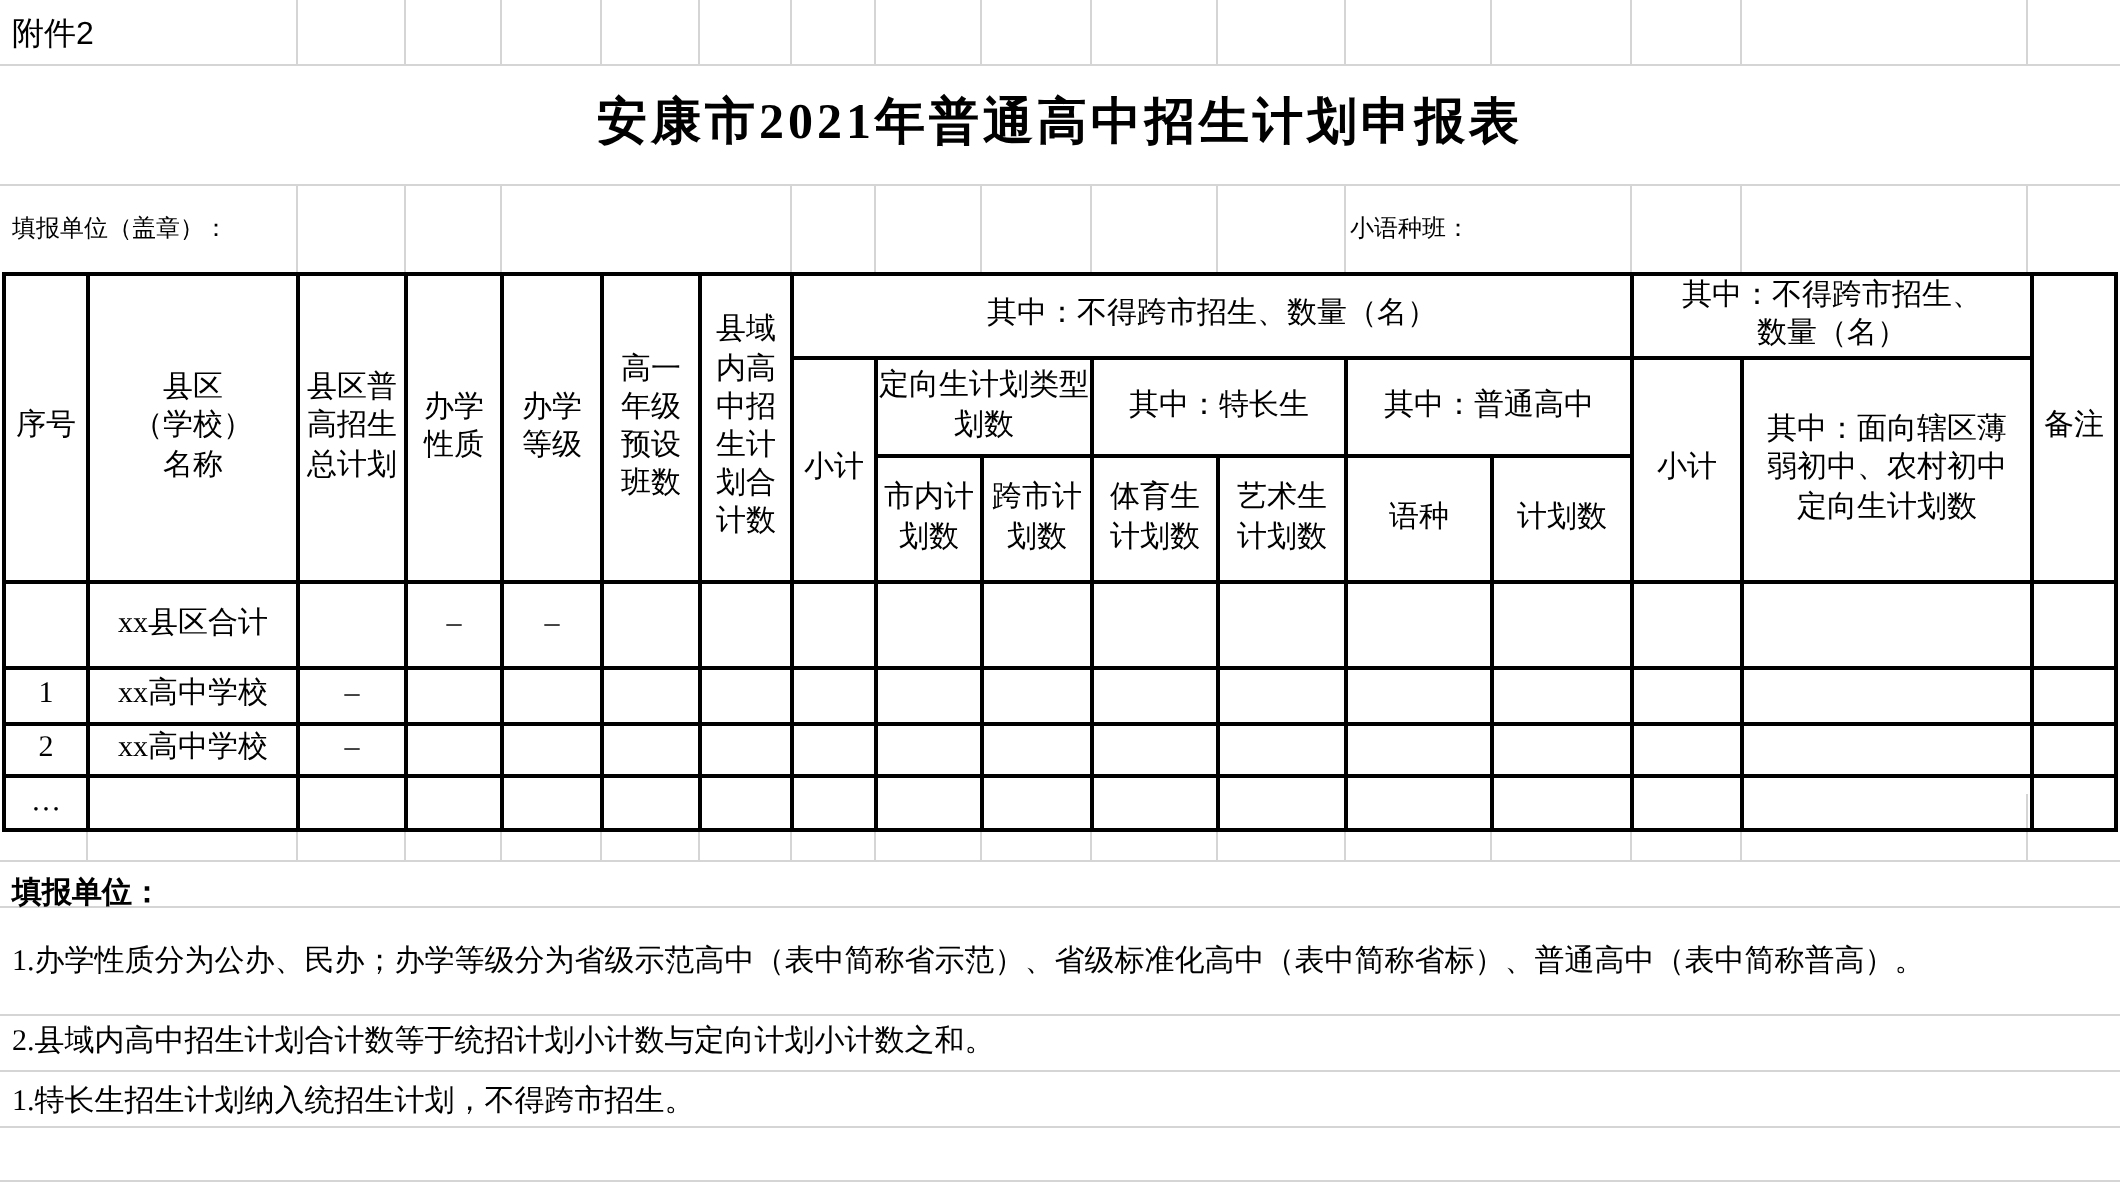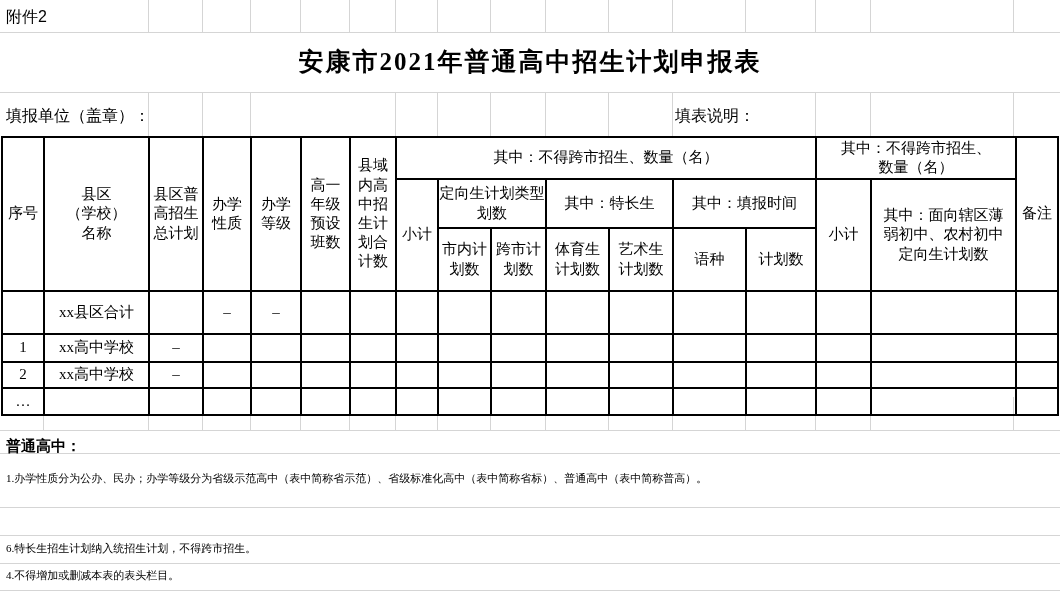--- a/index.html
+++ b/index.html
@@ -3,27 +3,27 @@
 <meta charset="utf-8">
 <style>
   html,body{margin:0;padding:0;background:#fff;}
   .page{position:relative;width:1060px;height:594px;background:#fff;overflow:hidden;
         font-family:"Liberation Serif",serif;color:#000;}
   .vl{position:absolute;width:1px;background:#d5d5d5;}
   .hl{position:absolute;left:0;width:1060px;height:1px;background:#d5d5d5;}
   .att{position:absolute;left:6px;top:7px;font-size:16px;font-family:"Liberation Sans",sans-serif;}
   .title{position:absolute;left:0;top:32px;width:100%;height:60px;line-height:60px;
          text-align:center;font-size:25px;font-weight:bold;letter-spacing:2px;}
-  .flabel{position:absolute;top:106px;font-size:16px;}
+  .flabel{position:absolute;top:106px;font-size:12px;}
   table.main{position:absolute;left:1px;top:136px;border-collapse:collapse;table-layout:fixed;}
   .main th,.main td{border:2px solid #000;padding:0;margin:0;text-align:center;vertical-align:middle;
          font-weight:normal;font-size:15px;line-height:1.28;white-space:pre-line;overflow:hidden;}
   .note-title{position:absolute;left:6px;top:437px;font-size:15px;font-weight:bold;
          font-family:"Liberation Sans",sans-serif;}
-  .note{position:absolute;left:6px;font-size:11px;}
+  .note{position:absolute;left:6px;font-size:15px;}
 </style>
 </head>
 <body>
 
 <div class="page">
 
   <div id="gridlines">
       <div class="vl" style="left: 148px; top: 0px; width: 1px; height: 32px;"></div>
       <div class="vl" style="left: 202px; top: 0px; width: 1px; height: 32px;"></div>
       <div class="vl" style="left: 250px; top: 0px; width: 1px; height: 32px;"></div>
@@ -74,21 +74,21 @@
       <div class="hl" style="left: 0px; top: 507px; width: 1060px; height: 1px;"></div>
       <div class="hl" style="left: 0px; top: 535px; width: 1060px; height: 1px;"></div>
       <div class="hl" style="left: 0px; top: 563px; width: 1060px; height: 1px;"></div>
       <div class="hl" style="left: 0px; top: 590px; width: 1060px; height: 1px;"></div>
     </div>
 
   <div class="att">附件2</div>
   <div class="title">安康市2021年普通高中招生计划申报表</div>
 
   <div class="flabel" style="left:6px">填报单位（盖章）：</div>
-  <div class="flabel" style="left:675px">填表说明：</div>
+  <div class="flabel" style="left:675px">小语种班：</div>
 
   <table class="main">
     <colgroup>
       <col style="width:42px">
         <col style="width:105px">
         <col style="width:54px">
         <col style="width:48px">
       <col style="width:50px">
         <col style="width:49px">
         <col style="width:46px">
@@ -129,21 +129,21 @@
       <th colspan="7">其中：不得跨市招生、数量（名）</th>
       <th colspan="2">其中：不得跨市招生、
 数量（名）</th>
       <th rowspan="3">备注</th>
     </tr>
     <tr style="height:49px">
       <th rowspan="2">小计</th>
       <th colspan="2">定向生计划类型
 划数</th>
       <th colspan="2">其中：特长生</th>
-      <th colspan="2">其中：填报时间</th>
+      <th colspan="2">其中：普通高中</th>
       <th rowspan="2">小计</th>
       <th rowspan="2">其中：面向辖区薄
 弱初中、农村初中
 定向生计划数</th>
     </tr>
     <tr style="height:63px">
       <th>市内计
 划数</th>
       <th>跨市计
 划数</th>
@@ -226,18 +226,18 @@
       <td></td>
       <td></td>
       <td></td>
       <td></td>
       <td></td>
       <td></td>
     </tr>
   </tbody>
     </table>
 
-  <div class="note-title">普通高中：</div>
+  <div class="note-title">填报单位：</div>
   <div class="note" style="top:471px">1.办学性质分为公办、民办；办学等级分为省级示范高中（表中简称省示范）、省级标准化高中（表中简称省标）、普通高中（表中简称普高）。</div>
-  <div class="note" style="top:541px">6.特长生招生计划纳入统招生计划，不得跨市招生。</div>
-  <div class="note" style="top:568px">4.不得增加或删减本表的表头栏目。</div>
+  <div class="note" style="top:511px">2.县域内高中招生计划合计数等于统招计划小计数与定向计划小计数之和。</div>
+  <div class="note" style="top:541px">1.特长生招生计划纳入统招生计划，不得跨市招生。</div>
 
 </div>
 
 </body></html>

